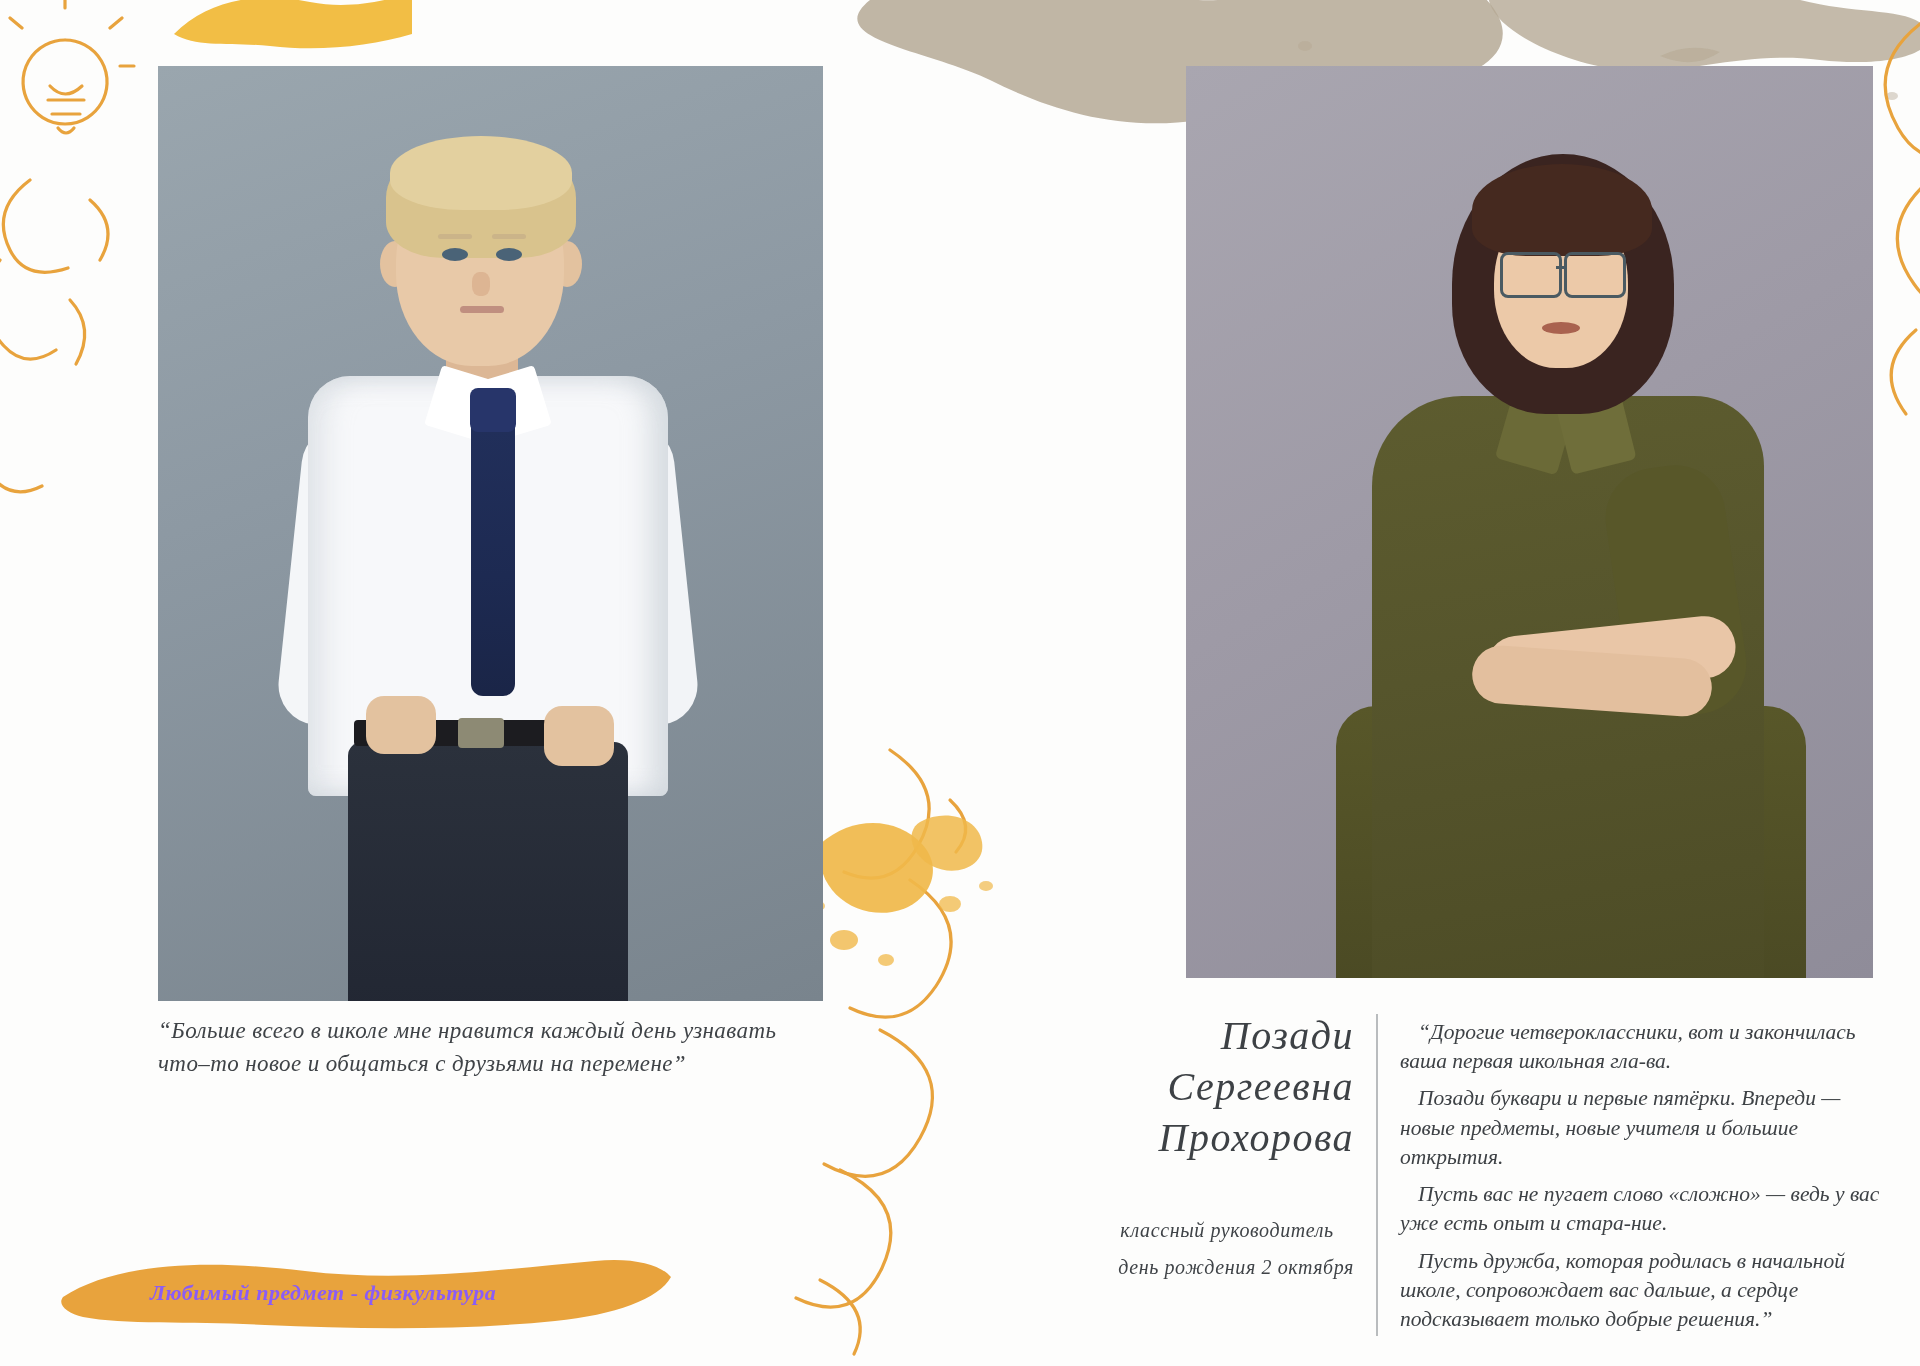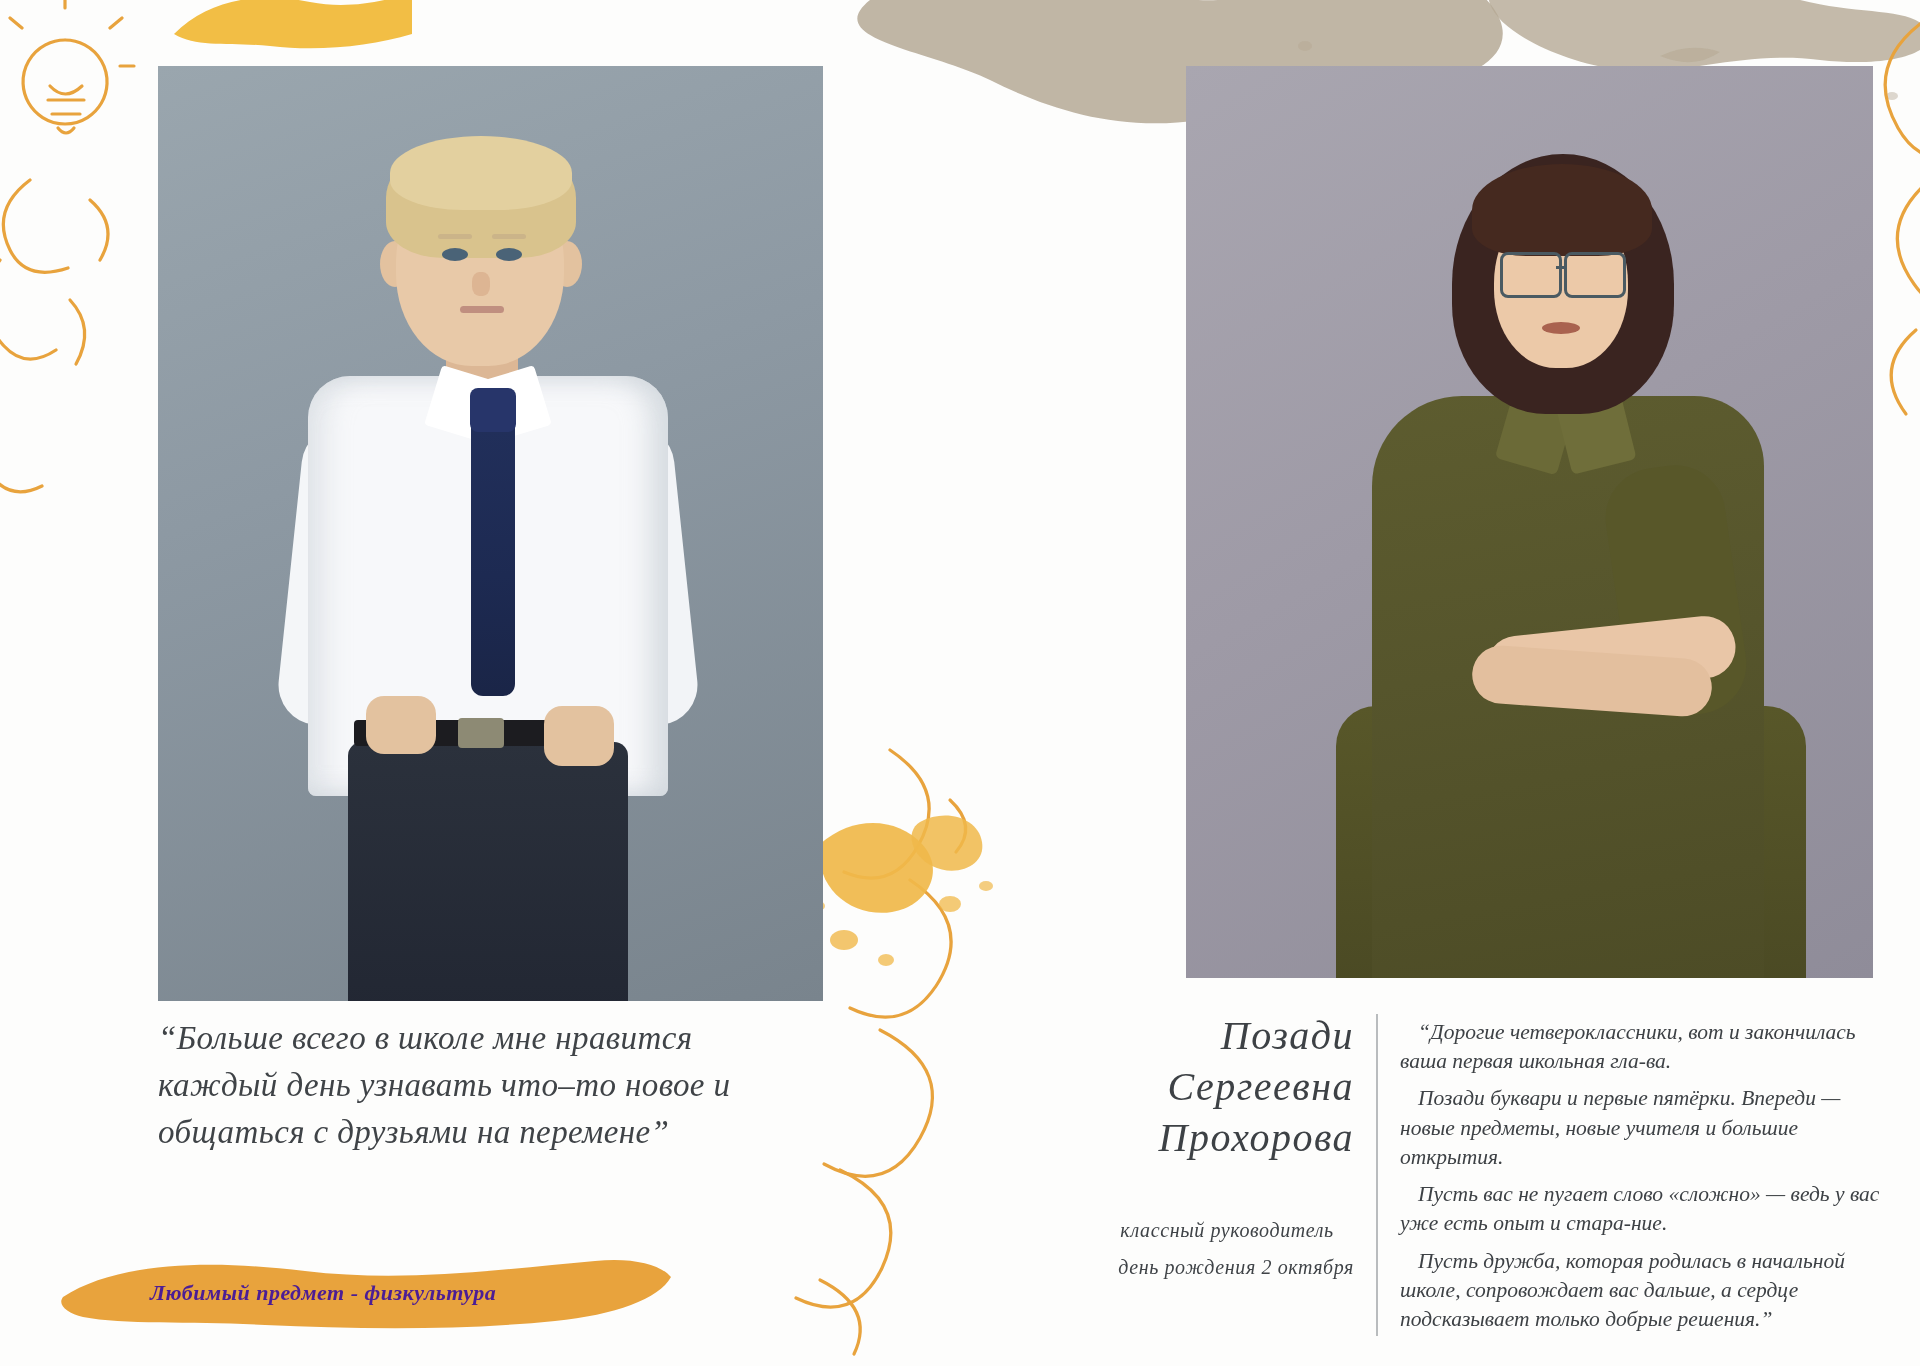--- a/index.html
+++ b/index.html
@@ -86,21 +86,21 @@
   }
   .sp-inner { position: absolute; inset: 0; }
 
   .student-quote {
     position: absolute;
     left: 158px;
     top: 1015px;
     width: 660px;
     font-family: "Liberation Serif", serif;
     font-style: italic;
-    font-size: 33px;
+    font-size: 23px;
     line-height: 1.42;
     color: #3f4347;
     letter-spacing: 0.4px;
   }
 
   .fav-subject-wrap {
     position: absolute;
     left: 55px;
     top: 1255px;
     width: 620px;
@@ -108,21 +108,21 @@
   }
   .fav-subject-text {
     position: absolute;
     left: 95px;
     top: 25px;
     width: 460px;
     font-family: "Liberation Serif", serif;
     font-style: italic;
     font-weight: bold;
     font-size: 22px;
-    color: #4c1d95;
+    color: #8b5cf6;
     letter-spacing: 0.5px;
   }
 
   
   .teacher-photo {
     position: absolute;
     left: 1186px;
     top: 66px;
     width: 687px;
     height: 912px;

